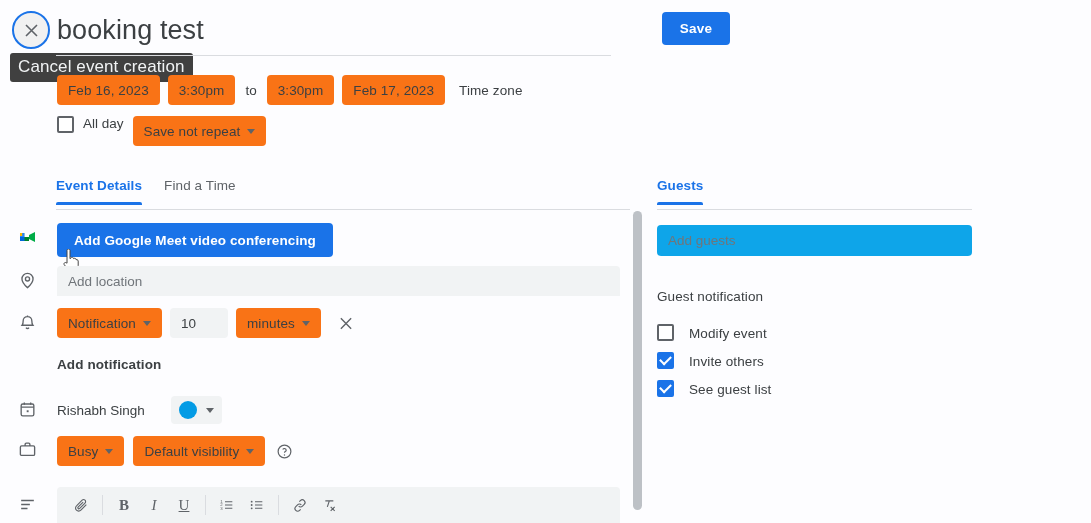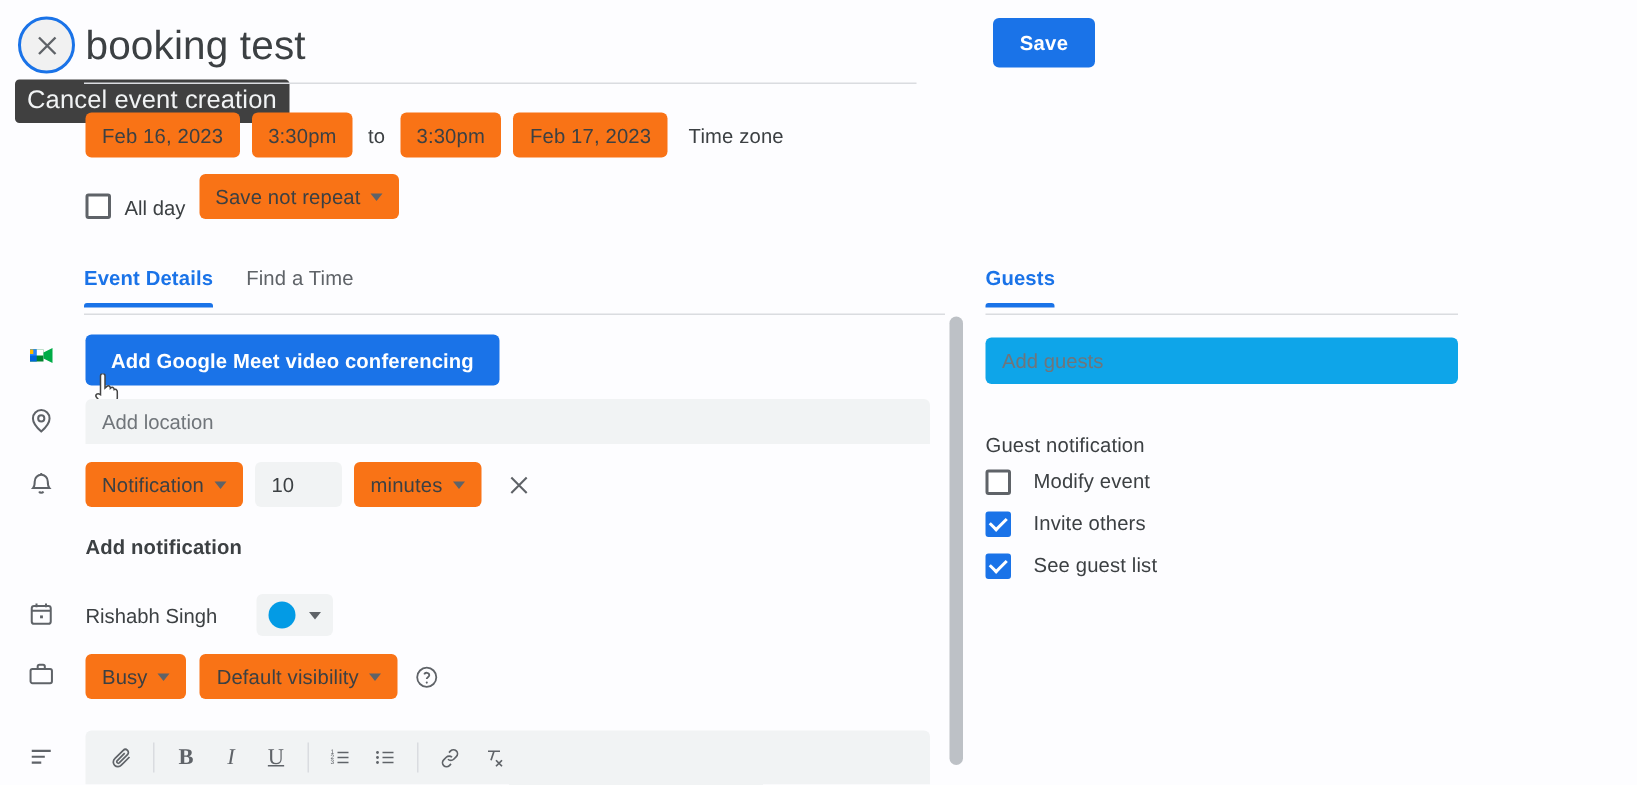--- a/index.html
+++ b/index.html
@@ -58,21 +58,21 @@
   .plain-label { color: #3c4043; font-size: 13.5px; padding: 0 2px; }
   .tz-btn {
     background: transparent; border: none; color: #3c4043;
     font-size: 13.5px; font-family: "Liberation Sans", sans-serif;
     cursor: pointer; padding: 0 6px; height: 30px; letter-spacing: .1px;
   }
 
   
   .allday-row {
     position: absolute; left: 57px; top: 116px;
-    display: flex; align-items: flex-end; gap: 9px;
+    display: flex; align-items: flex-start; gap: 9px;
   }
   .cbox {
     width: 17px; height: 17px; border: 2px solid #5f6368;
     border-radius: 2px; background: #fff; cursor: pointer;
     display: flex; align-items: center; justify-content: center;
     flex: none;
   }
   .cbox.checked { background: #1a73e8; border-color: #1a73e8; }
   .cbox.checked::after {
     content: ""; width: 9px; height: 5px;
@@ -203,21 +203,21 @@
     font-size: 13.5px; font-family: "Liberation Sans", sans-serif;
     color: #3c4043; padding: 0 11px;
   }
   .guests-input::placeholder { color: #70757a; }
   .perm-title {
     position: absolute; left: 657px; top: 289px;
     font-size: 13.5px; color: #3c4043; letter-spacing: .1px;
   }
   .perm-list { position: absolute; left: 657px; top: 313px; }
   .perm-item {
-    display: flex; align-items: flex-start; gap: 15px;
+    display: flex; align-items: flex-end; gap: 15px;
     height: 28px; cursor: pointer;
   }
   .perm-label { font-size: 13.5px; color: #3c4043; letter-spacing: .1px; }
 </style>
 </head>
 <body>
 
 <div class="page">
 
   <div class="close-btn">

